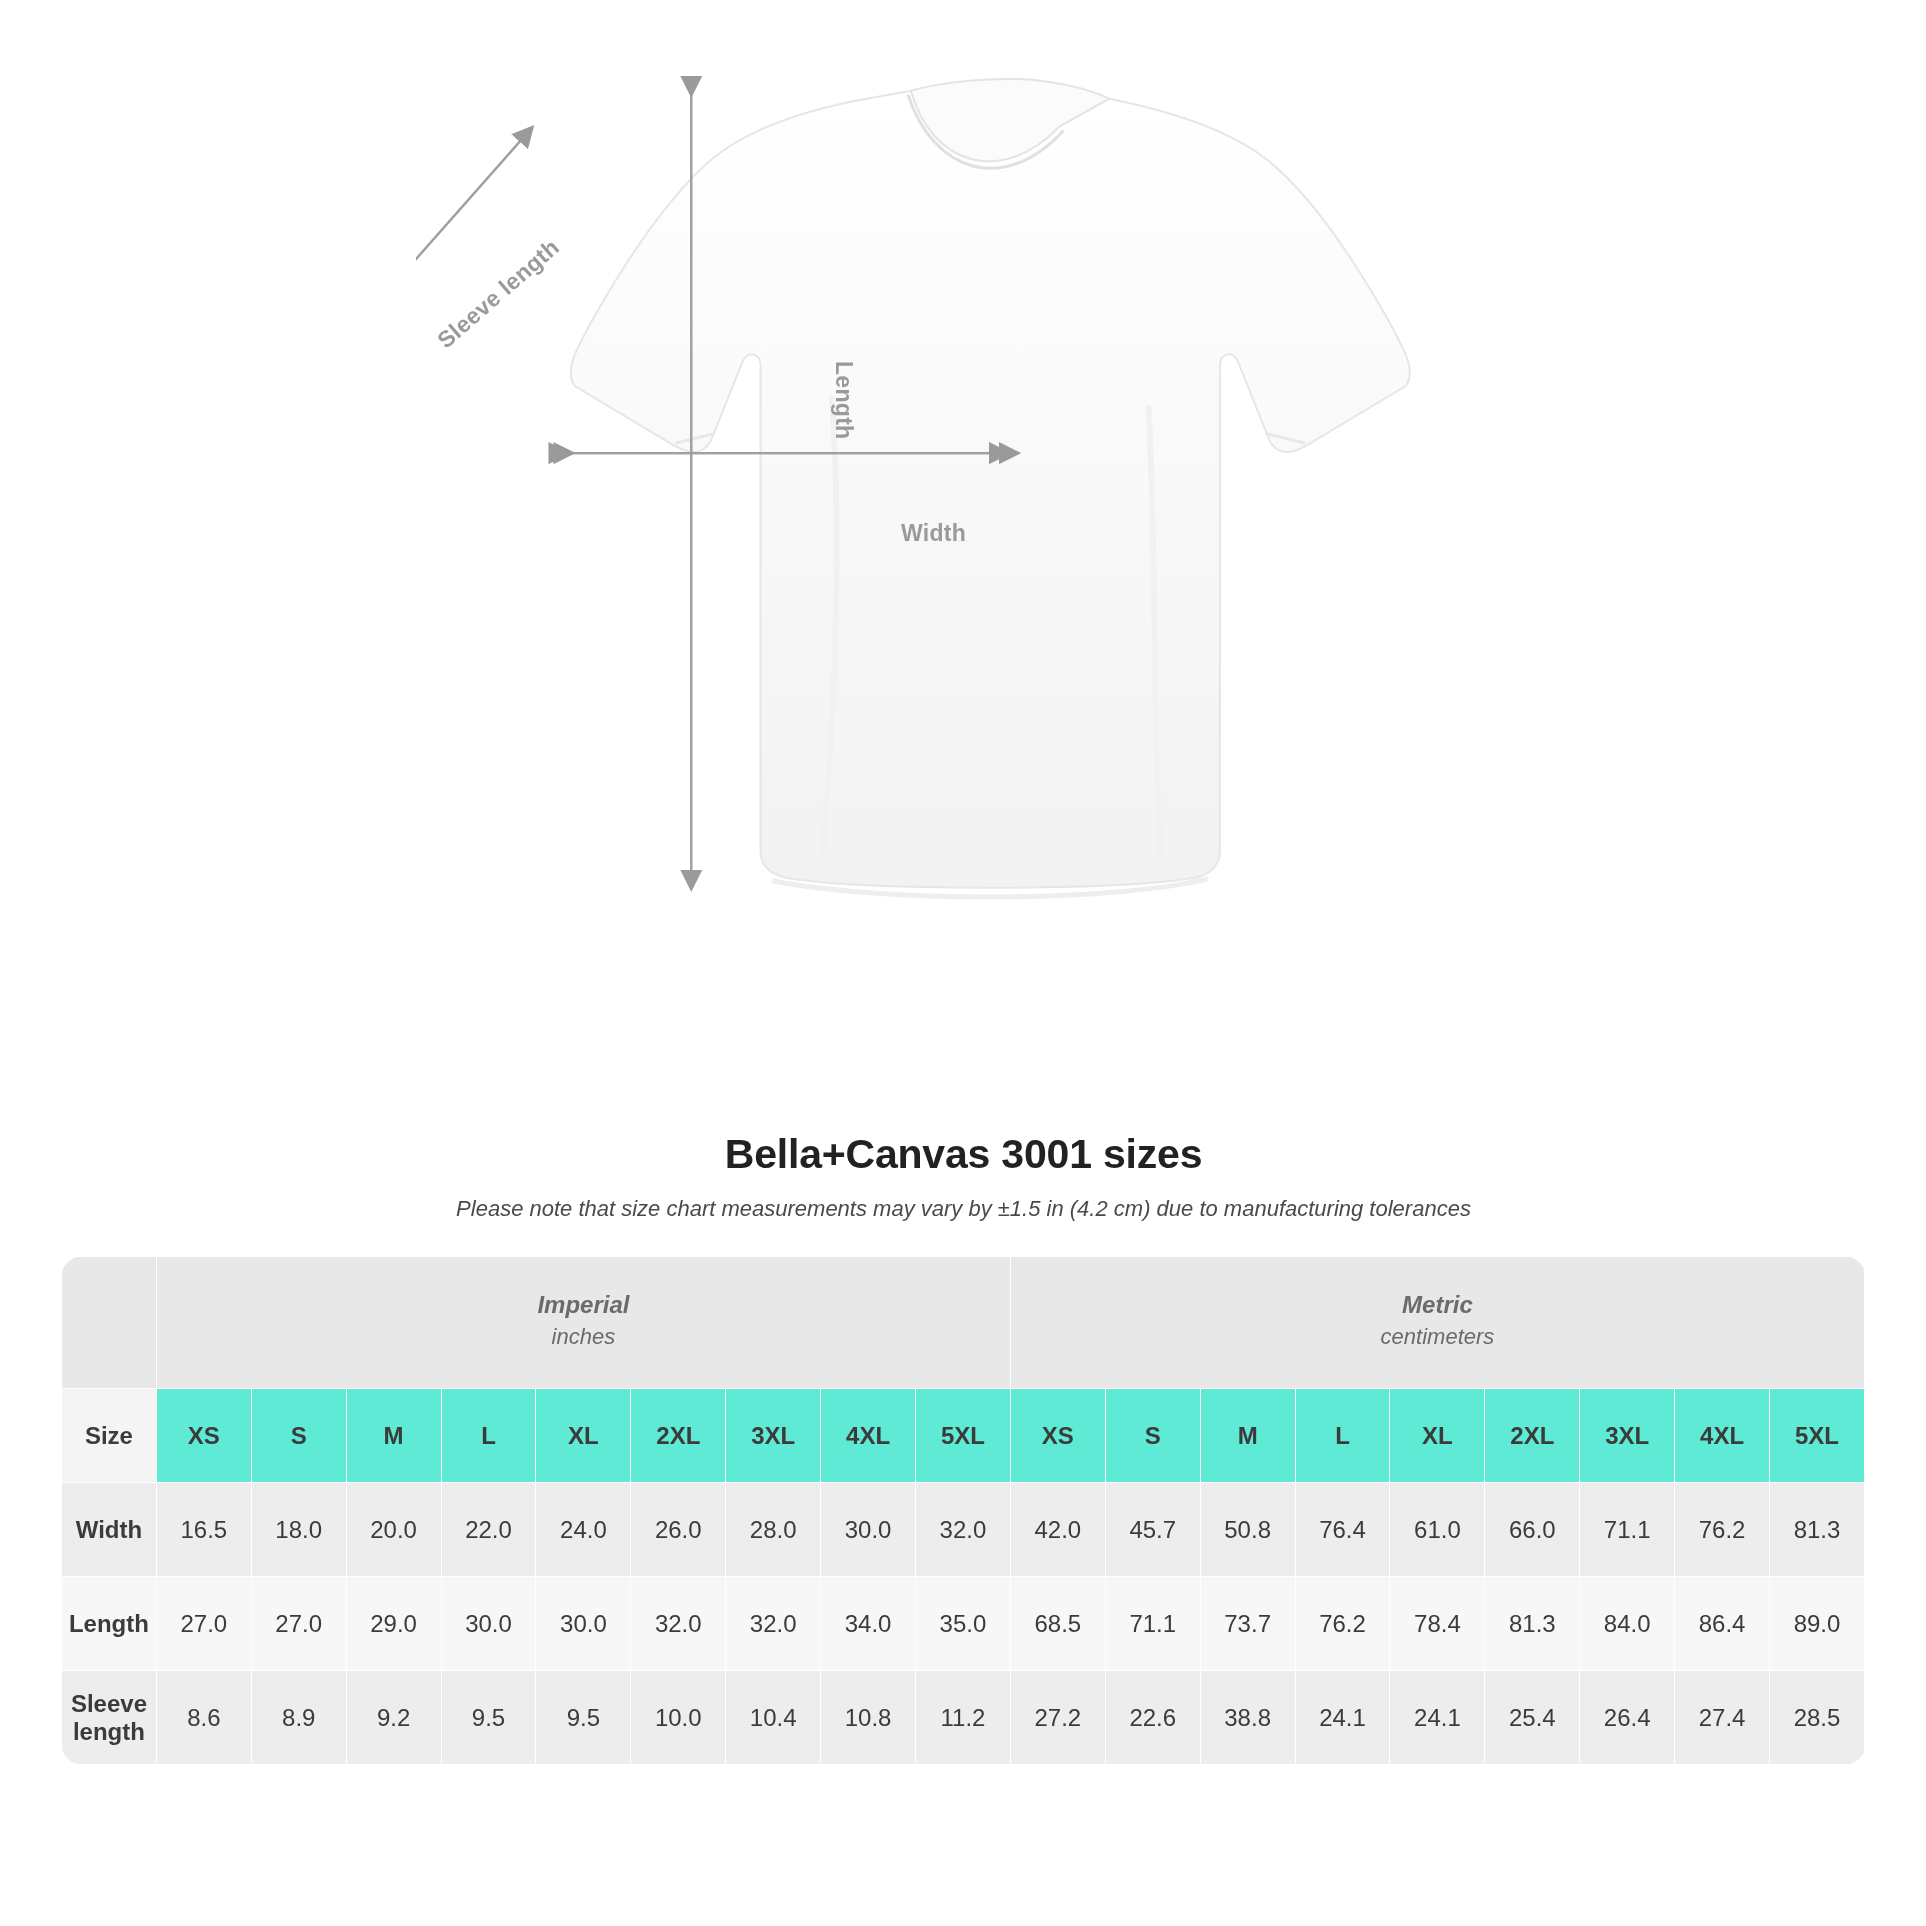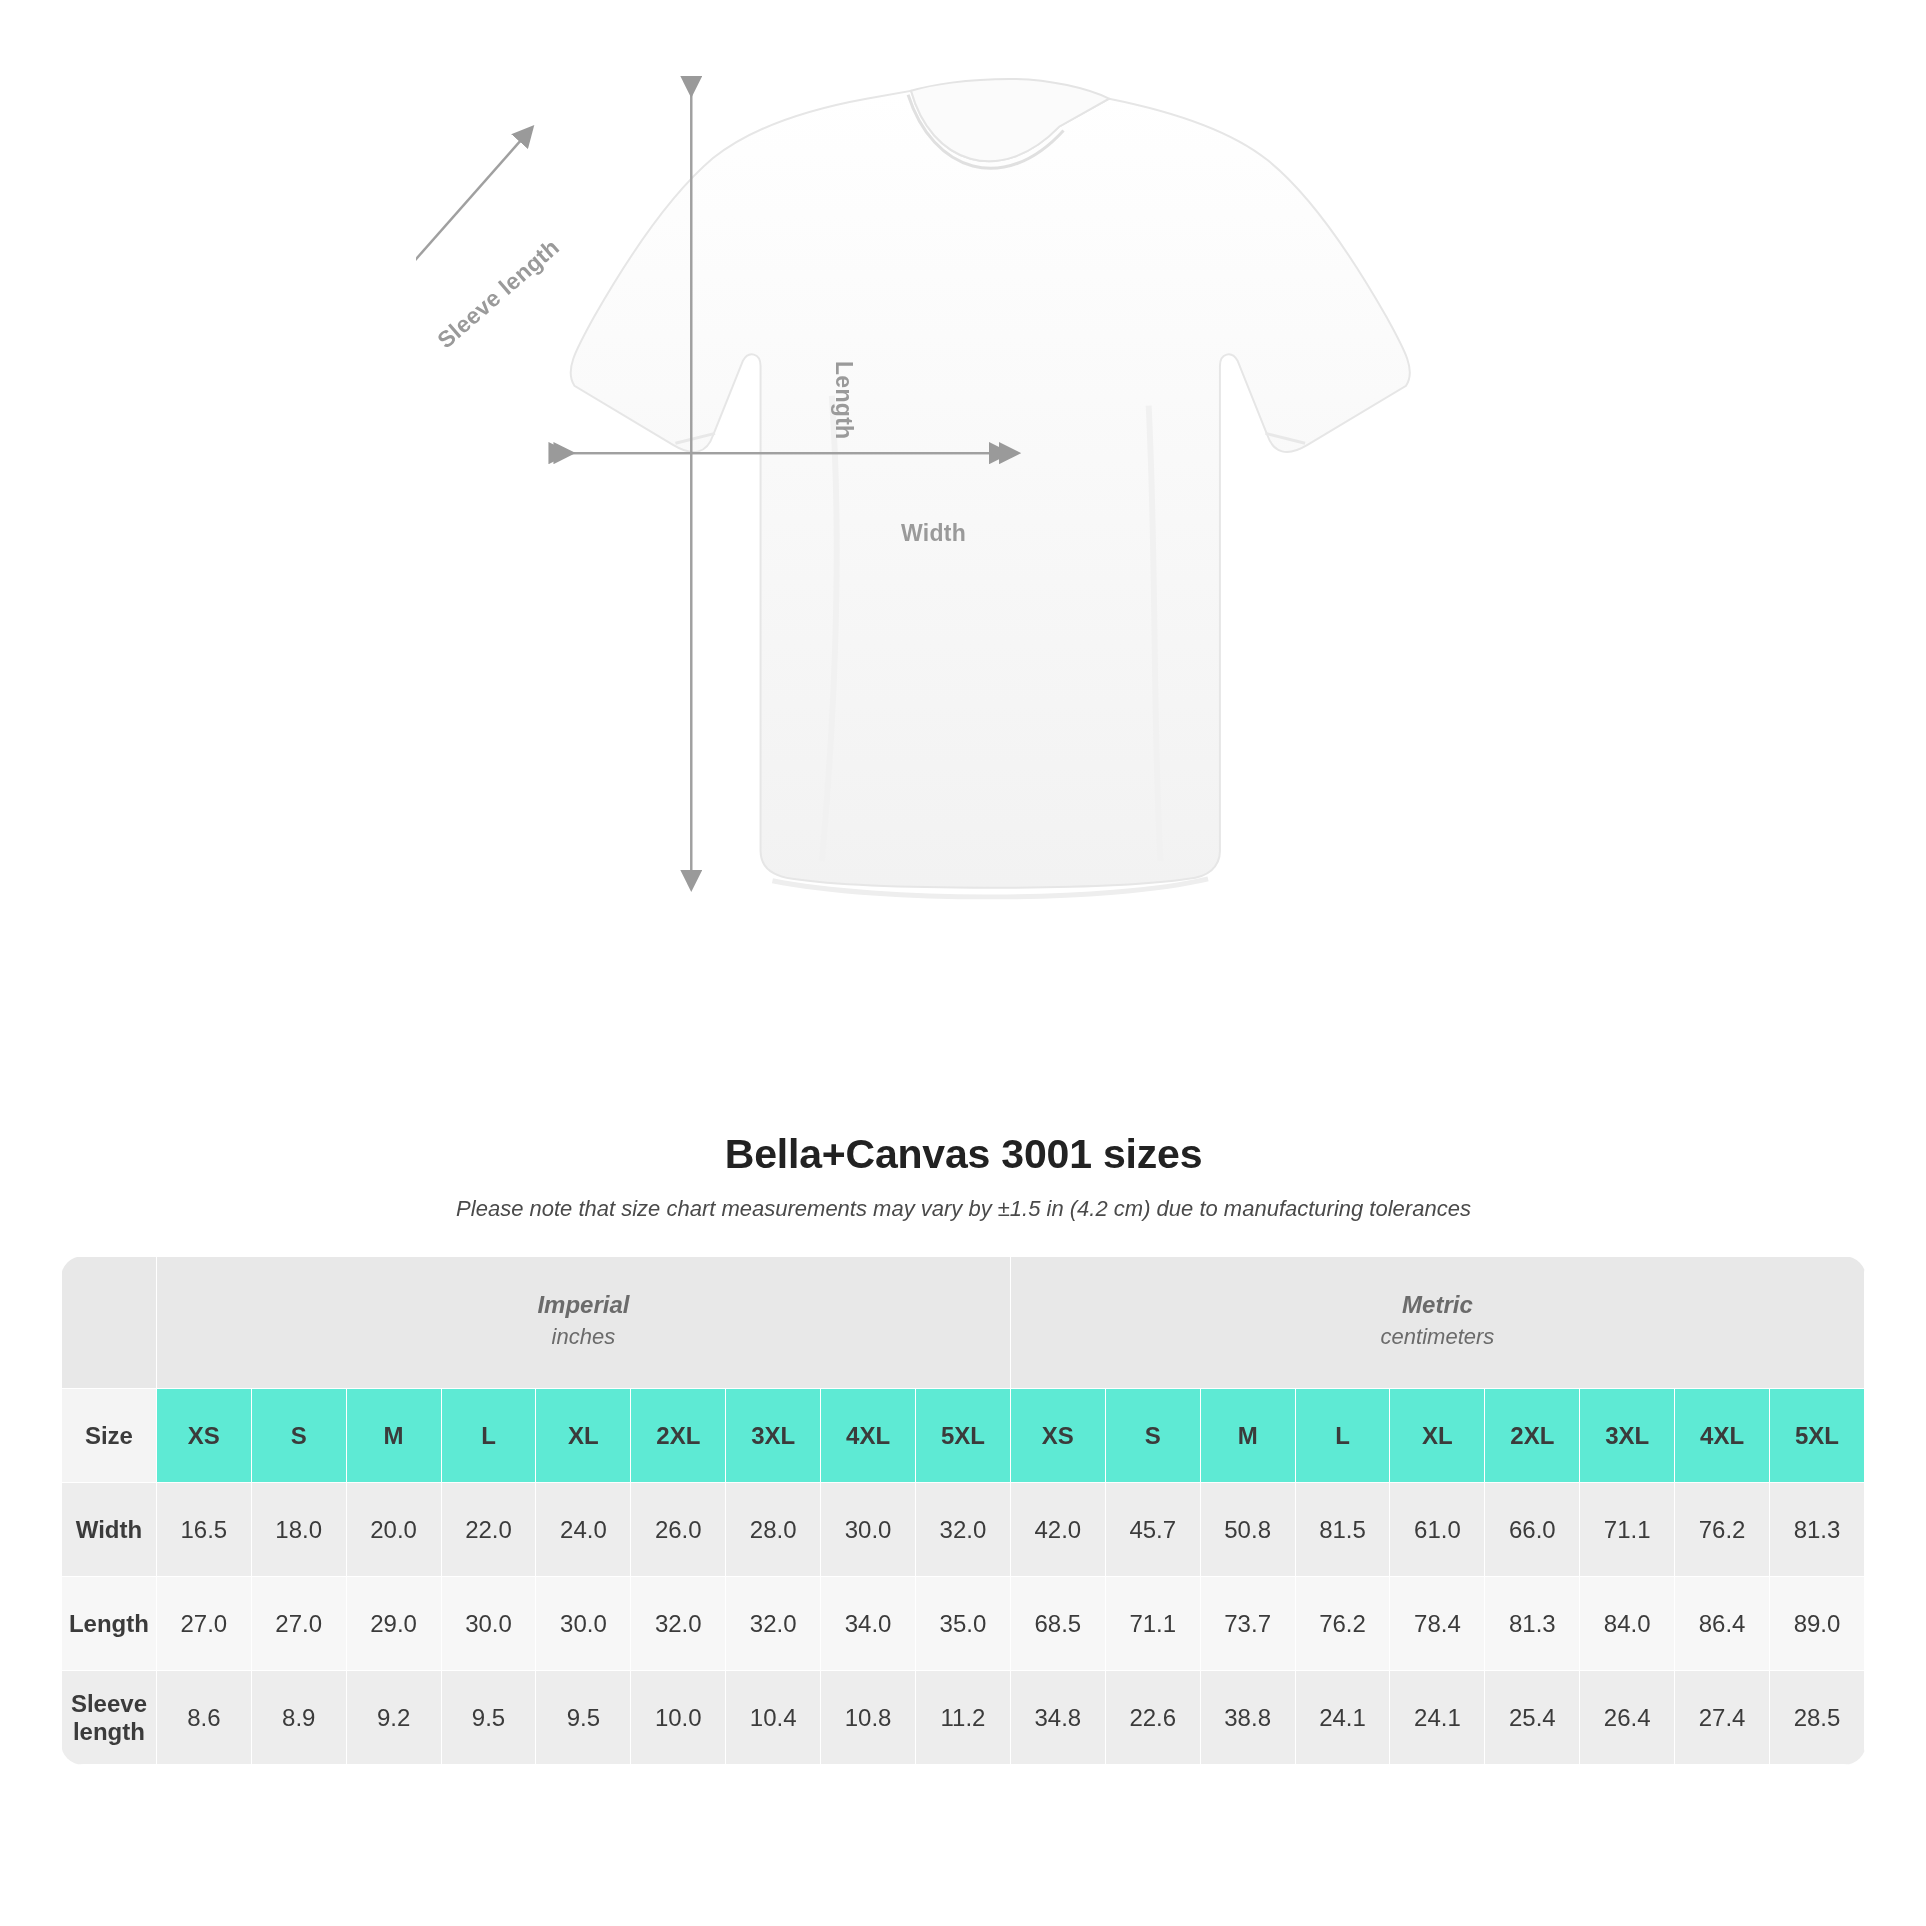--- a/index.html
+++ b/index.html
@@ -255,21 +255,21 @@
             <td class="datacell">20.0</td>
             <td class="datacell">22.0</td>
             <td class="datacell">24.0</td>
             <td class="datacell">26.0</td>
             <td class="datacell">28.0</td>
             <td class="datacell">30.0</td>
             <td class="datacell">32.0</td>
             <td class="datacell">42.0</td>
             <td class="datacell">45.7</td>
             <td class="datacell">50.8</td>
-            <td class="datacell">81.5</td>
+            <td class="datacell">76.4</td>
             <td class="datacell">61.0</td>
             <td class="datacell">66.0</td>
             <td class="datacell">71.1</td>
             <td class="datacell">76.2</td>
             <td class="datacell">81.3</td>
           </tr>
           <tr class="band-b">
             <td class="rowlabel">Length</td>
             <td class="datacell">27.0</td>
             <td class="datacell">27.0</td>
@@ -294,21 +294,21 @@
             <td class="rowlabel">Sleeve length</td>
             <td class="datacell">8.6</td>
             <td class="datacell">8.9</td>
             <td class="datacell">9.2</td>
             <td class="datacell">9.5</td>
             <td class="datacell">9.5</td>
             <td class="datacell">10.0</td>
             <td class="datacell">10.4</td>
             <td class="datacell">10.8</td>
             <td class="datacell">11.2</td>
-            <td class="datacell">34.8</td>
+            <td class="datacell">27.2</td>
             <td class="datacell">22.6</td>
             <td class="datacell">38.8</td>
             <td class="datacell">24.1</td>
             <td class="datacell">24.1</td>
             <td class="datacell">25.4</td>
             <td class="datacell">26.4</td>
             <td class="datacell">27.4</td>
             <td class="datacell">28.5</td>
           </tr>
         </tbody>

